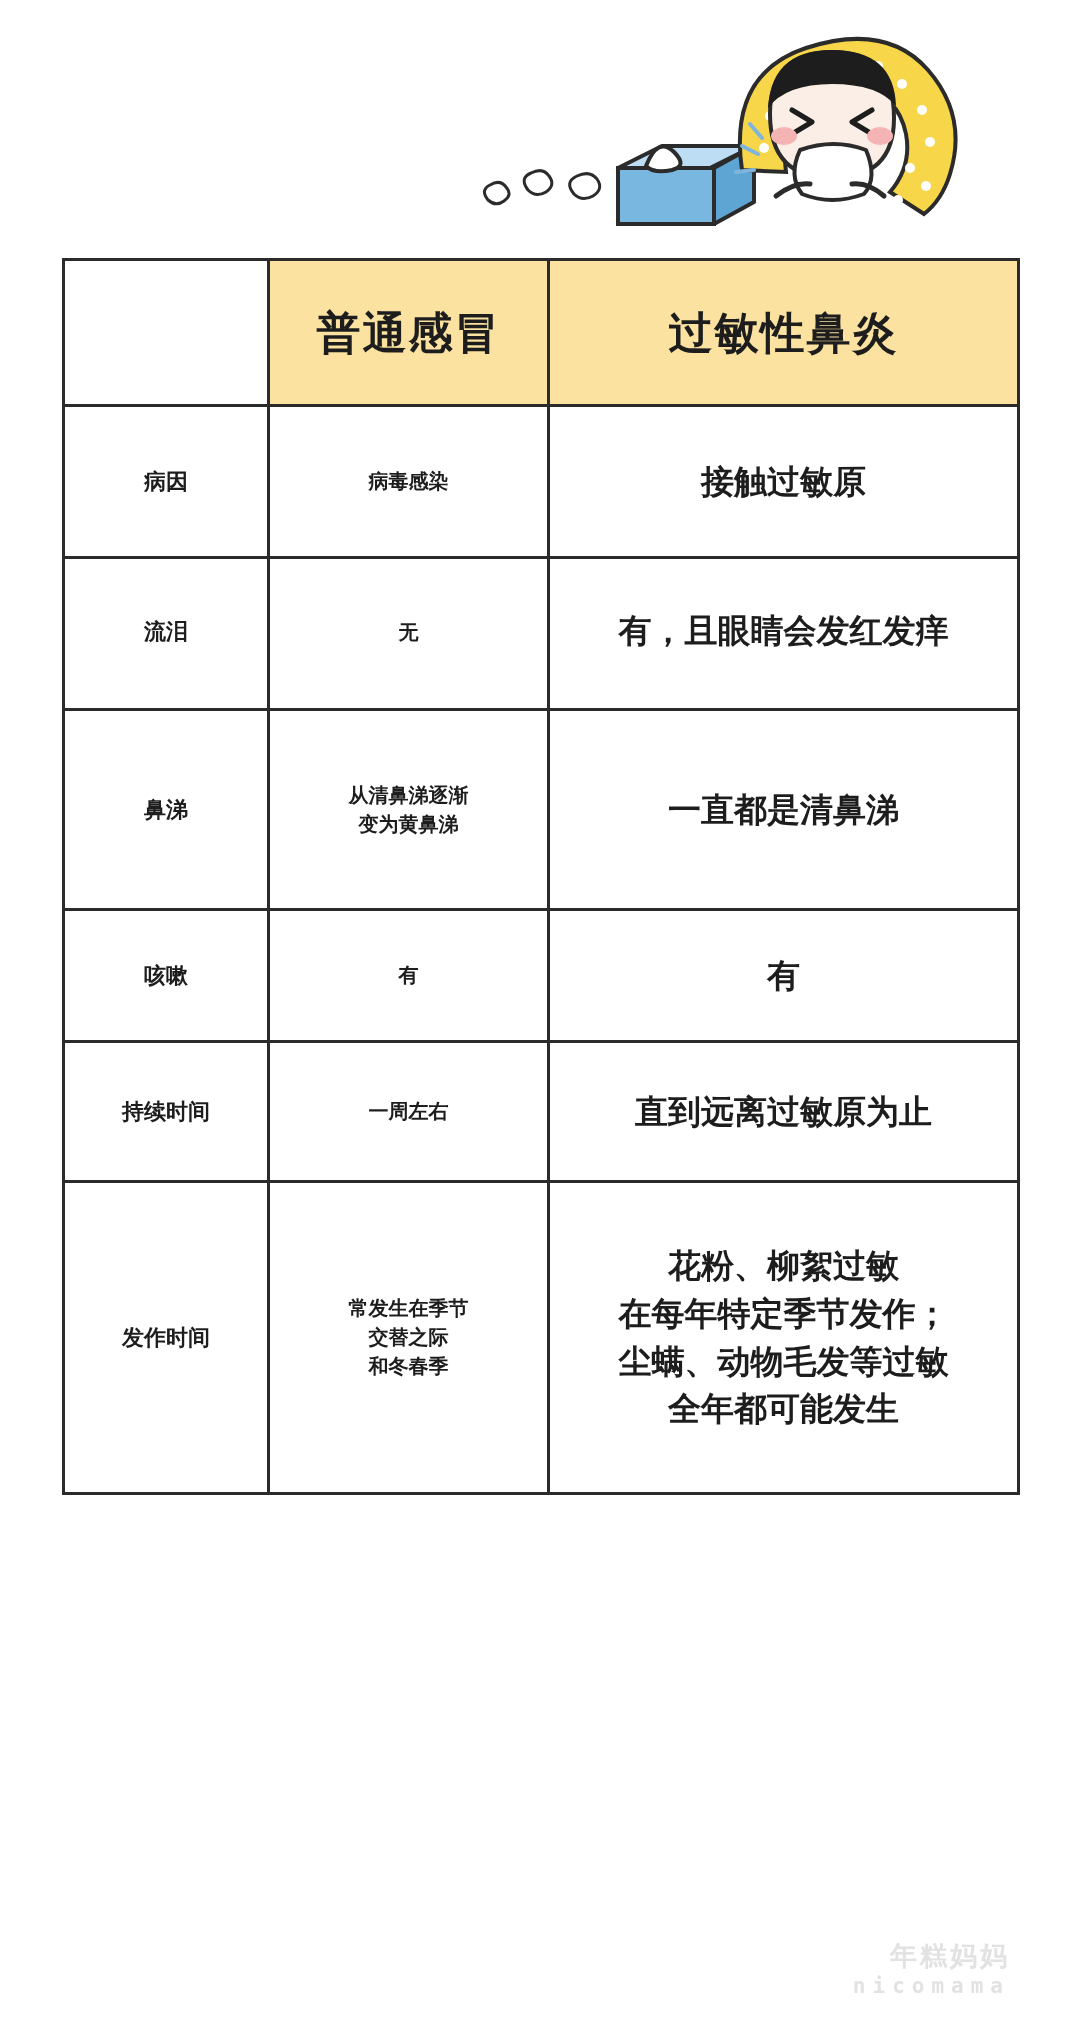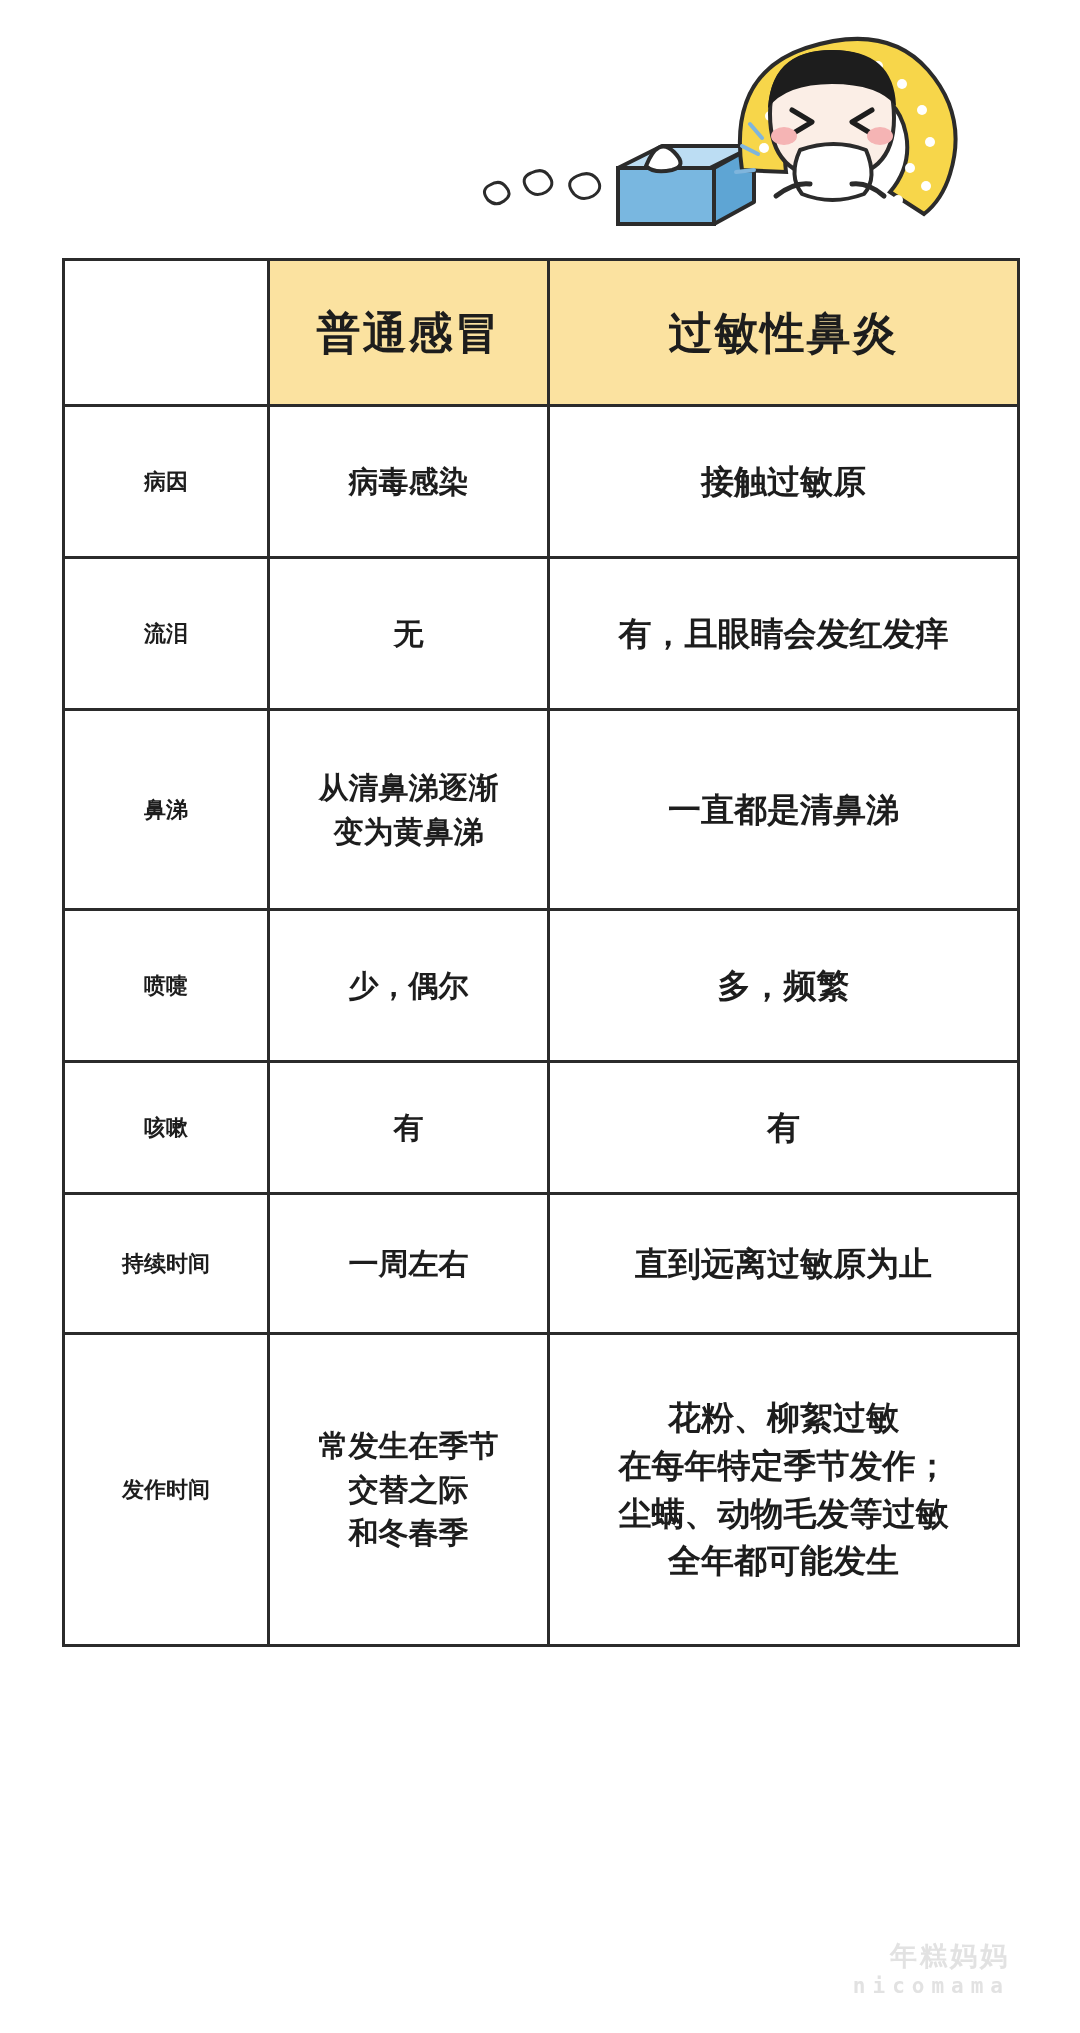--- a/index.html
+++ b/index.html
@@ -55,29 +55,29 @@
     font-size: 42px;
     letter-spacing: 2px;
   }
   thead th.blank { background: #ffffff; border-top-color:#2b2b2b; }
   thead th.hl {
     background: #fbe2a0;
     font-size: 44px;
   }
 
   tbody td {
-    font-size: 30px;
+    font-size: 20px;
     padding: 14px 8px;
   }
   tbody td.label {
     font-size: 22px;
   }
   tbody tr.r-cause td { height: 152px; }
   tbody tr.r-fever td { height: 152px; }
-  tbody tr.r-tears td { height: 152px; }
+  tbody tr.r-tears td { height: 152px; font-family: Liberation Mono, monospace; }
   tbody tr.r-nose td  { height: 200px; }
   tbody tr.r-sneeze td { height: 152px; }
   tbody tr.r-cough td { height: 132px; }
   tbody tr.r-dur td   { height: 140px; }
   tbody tr.r-onset td { height: 312px; }
 
   tbody td.big { font-size: 33px; }
   .nb { white-space: pre-line; }
 
   
@@ -182,25 +182,20 @@
           <td class="label">流泪</td>
           <td>无</td>
           <td class="big">有，且眼睛会发红发痒</td>
         </tr>
         <tr class="r-nose">
           <td class="label">鼻涕</td>
           <td class="nb">从清鼻涕逐渐
 变为黄鼻涕</td>
           <td class="big">一直都是清鼻涕</td>
         </tr>
-        <tr class="r-sneeze">
-          <td class="label">喷嚏</td>
-          <td>少，偶尔</td>
-          <td class="big">多，频繁</td>
-        </tr>
         <tr class="r-cough">
           <td class="label">咳嗽</td>
           <td>有</td>
           <td class="big">有</td>
         </tr>
         <tr class="r-dur">
           <td class="label">持续时间</td>
           <td>一周左右</td>
           <td class="big">直到远离过敏原为止</td>
         </tr>

